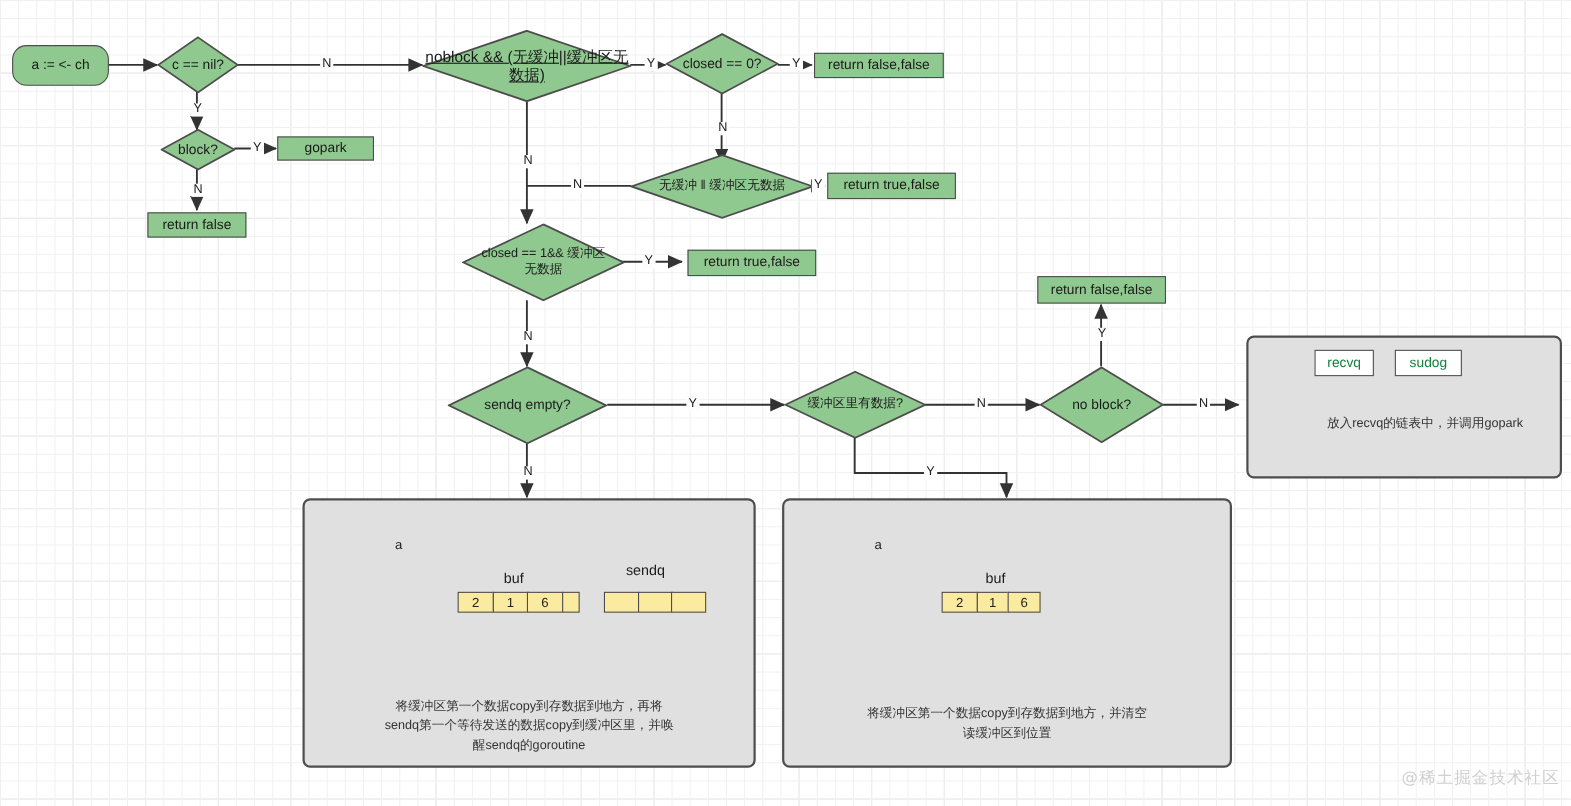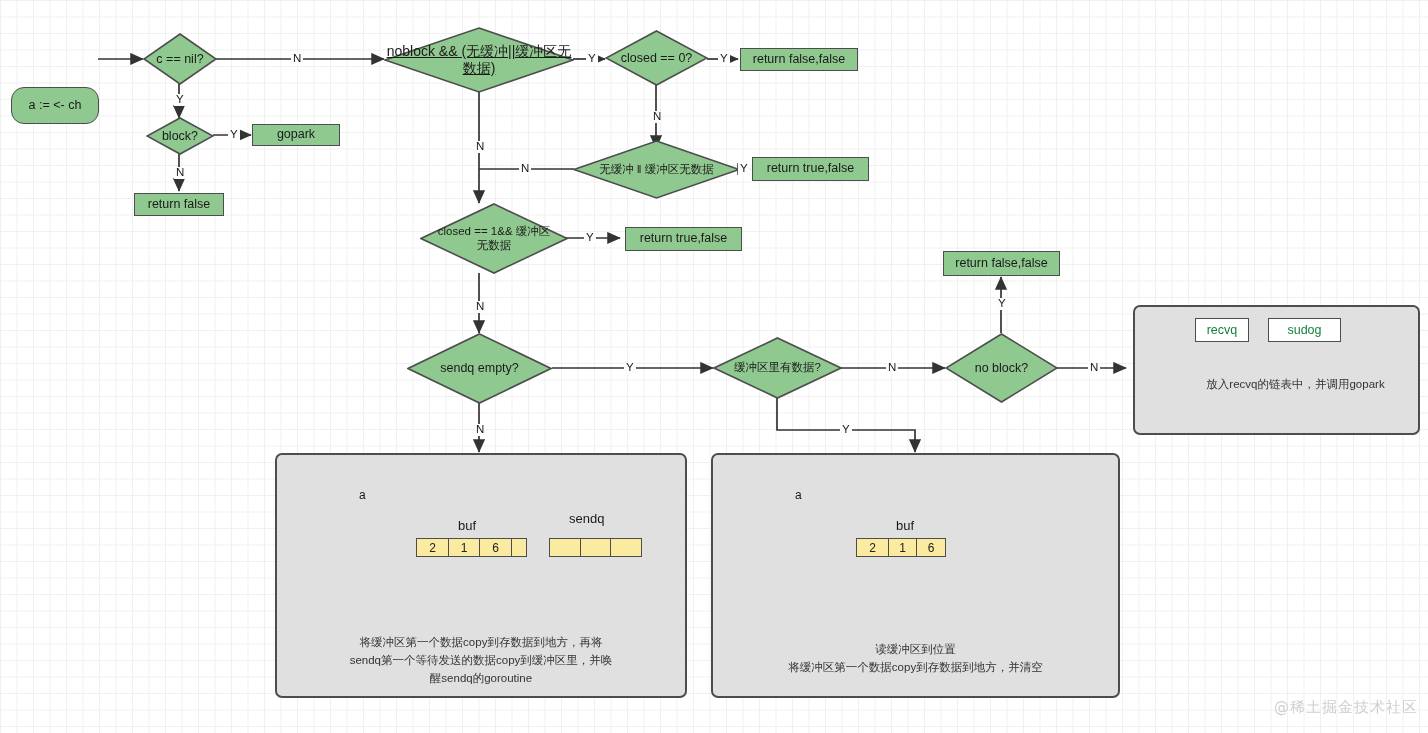--- a/index.html
+++ b/index.html
@@ -177,21 +177,21 @@
       <path d="M438,519 L438,535" marker-end="url(#ah)"></path>
       <path d="M498,556 L498,578 L562,578 L562,556"></path>
     </g>
 
     <g stroke="#333" stroke-width="1.8" fill="none">
       <path d="M800,585 L800,500" marker-end="url(#ah)"></path>
       <path d="M800,585 L873,585 L873,556"></path>
     </g>
   </svg>
 
-  <div class="node start-node" style="left:11px;top:41px;width:88px;height:37px;margin-top:46px;">
+  <div class="node start-node" style="left:11px;top:41px;width:88px;height:37px;">
     <span>a := &lt;- ch</span>
   </div>
 
   <div class="diamond-wrap" style="left:143px;top:33px;width:74px;height:52px;">
     <svg width="74" height="52">
       <polygon points="37,1 73,26 37,51 1,26" fill="#90c990" stroke="#4d4d4d" stroke-width="1.6"></polygon>
     </svg>
     <div class="diamond-label">c == nil?</div>
   </div>
 
@@ -292,21 +292,21 @@
   <div class="edgelabel" style="left:886px;top:362px;">N</div>
   <div class="edgelabel" style="left:840px;top:424px;">Y</div>
   <div class="edgelabel" style="left:996px;top:298px;">Y</div>
   <div class="edgelabel" style="left:1088px;top:362px;">N</div>
 
   <div class="panel" style="left:1133px;top:305px;width:287px;height:130px;">
   </div>
   <div class="white-box" style="left:1195px;top:318px;width:54px;height:24px;">
     <span>recvq</span>
   </div>
-  <div class="white-box" style="left:1268px;top:318px;width:73px;height:24px;justify-content:center;">
+  <div class="white-box" style="left:1268px;top:318px;width:61px;height:24px;justify-content:center;">
     <span>sudog</span>
   </div>
   <div class="tag" style="left:1133px;top:377px;width:287px;font-size:11.5px;color:#333;">放入recvq的链表中，并调用gopark</div>
 
   <div class="panel" style="left:275px;top:453px;width:412px;height:245px;">
   </div>
   <div class="plainlabel" style="left:359px;top:488px;font-size:12px;">a</div>
   <div class="plainlabel" style="left:458px;top:518px;font-size:13px;">buf</div>
   <div class="plainlabel" style="left:569px;top:511px;font-size:13px;">sendq</div>
 
@@ -334,19 +334,19 @@
   <div class="plainlabel" style="left:795px;top:488px;font-size:12px;">a</div>
   <div class="plainlabel" style="left:896px;top:518px;font-size:13px;">buf</div>
 
   <div class="cellrow" style="left:856px;top:538px;">
     <div class="cell" style="width:33px;height:19px;">2</div>
     <div class="cell" style="width:30px;height:19px;">1</div>
     <div class="cell" style="width:30px;height:19px;">6</div>
   </div>
 
   <div class="panel-caption" style="left:711px;top:641px;width:409px;">
+    <div>将缓冲区第一个数据copy到存数据到地方，并清空</div>
     <div>读缓冲区到位置</div>
-    <div>将缓冲区第一个数据copy到存数据到地方，并清空</div>
   </div>
 
   <div class="watermark">@稀土掘金技术社区</div>
 
 </div>
 
 </body></html>

